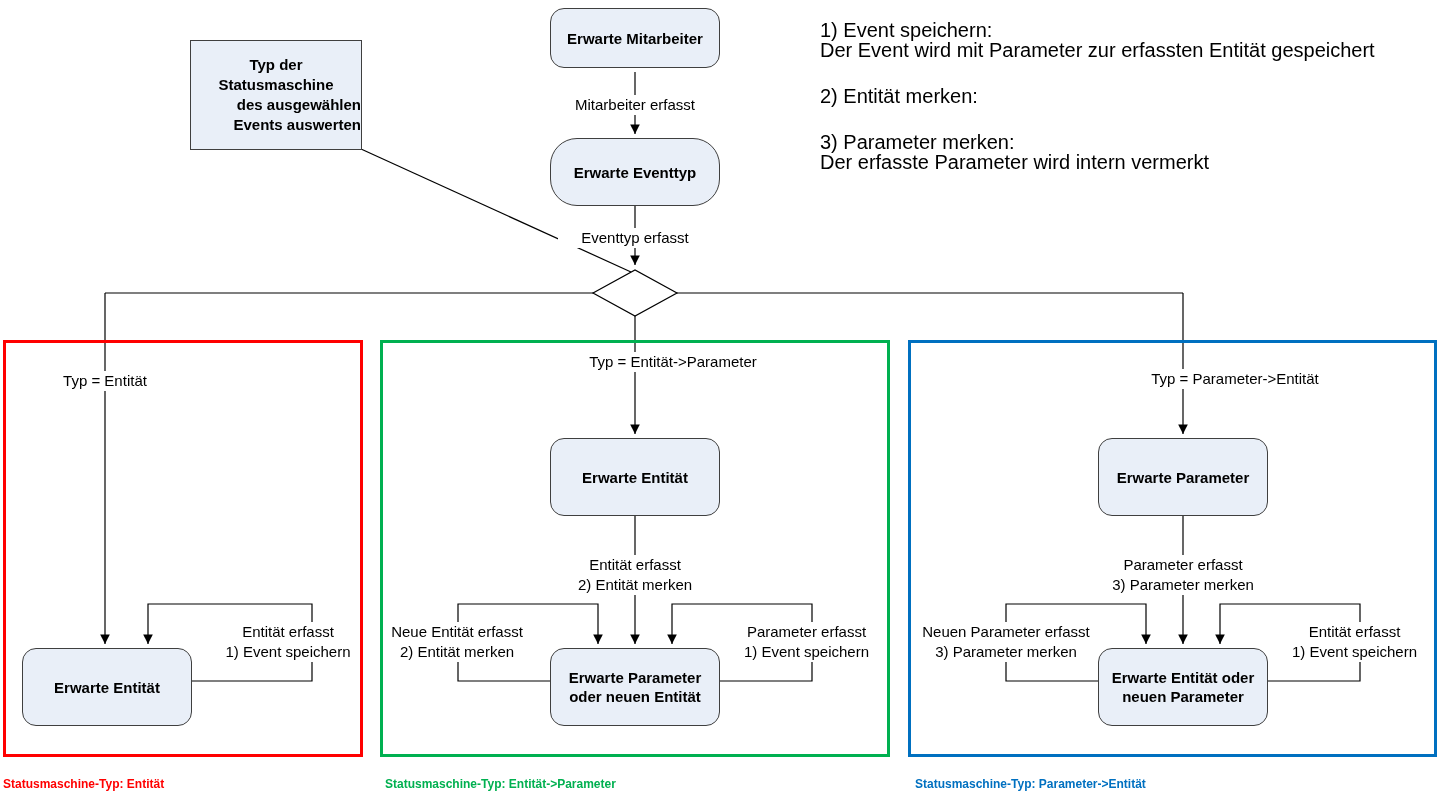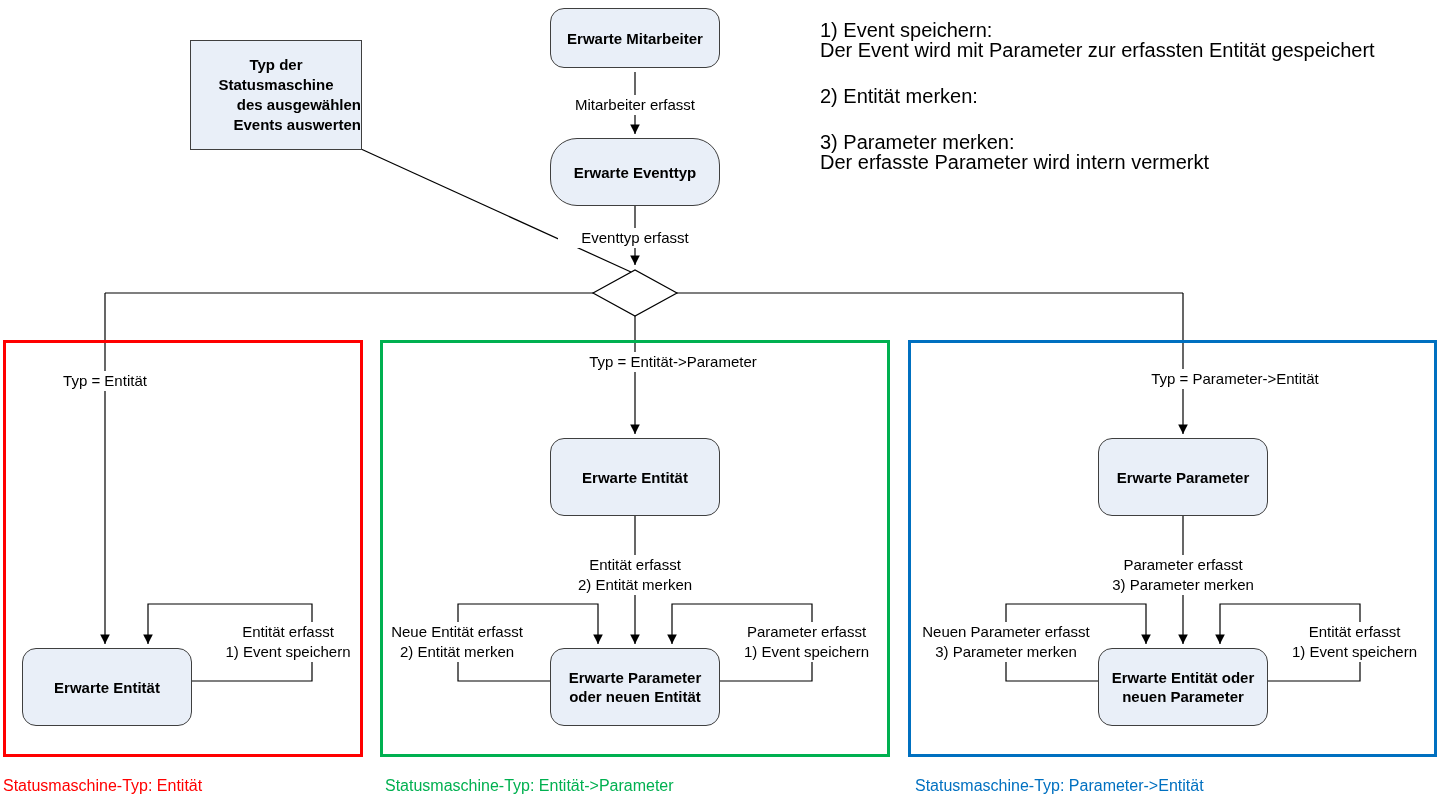--- a/index.html
+++ b/index.html
@@ -27,21 +27,21 @@
     border:1px solid var(--state-border);
     display:flex;flex-direction:column;align-items:flex-end;justify-content:center;
     font-weight:bold;font-size:15px;line-height:20px;text-align:center;
     z-index:3;
   }
   .lbl{
     position:absolute;font-size:15px;line-height:20px;text-align:center;
     background:#ffffff;z-index:4;
   }
   .frame{position:absolute;border-style:solid;border-width:3px;z-index:2;}
-  .caption{position:absolute;font-size:16px;font-weight:normal;z-index:4;white-space:nowrap;}
+  .caption{position:absolute;font-size:12px;font-weight:bold;z-index:4;white-space:nowrap;}
   .legend{position:absolute;left:820px;top:20px;font-size:20px;line-height:20px;z-index:4;}
   .legend .item{margin-bottom:26px;}
   svg line, svg polyline{stroke:#000;stroke-width:1.2;fill:none;}
   svg polygon.diamond{fill:#ffffff;stroke:#000;stroke-width:1.2;}
 </style>
 </head>
 <body>
 
 <div id="canvas">
 

